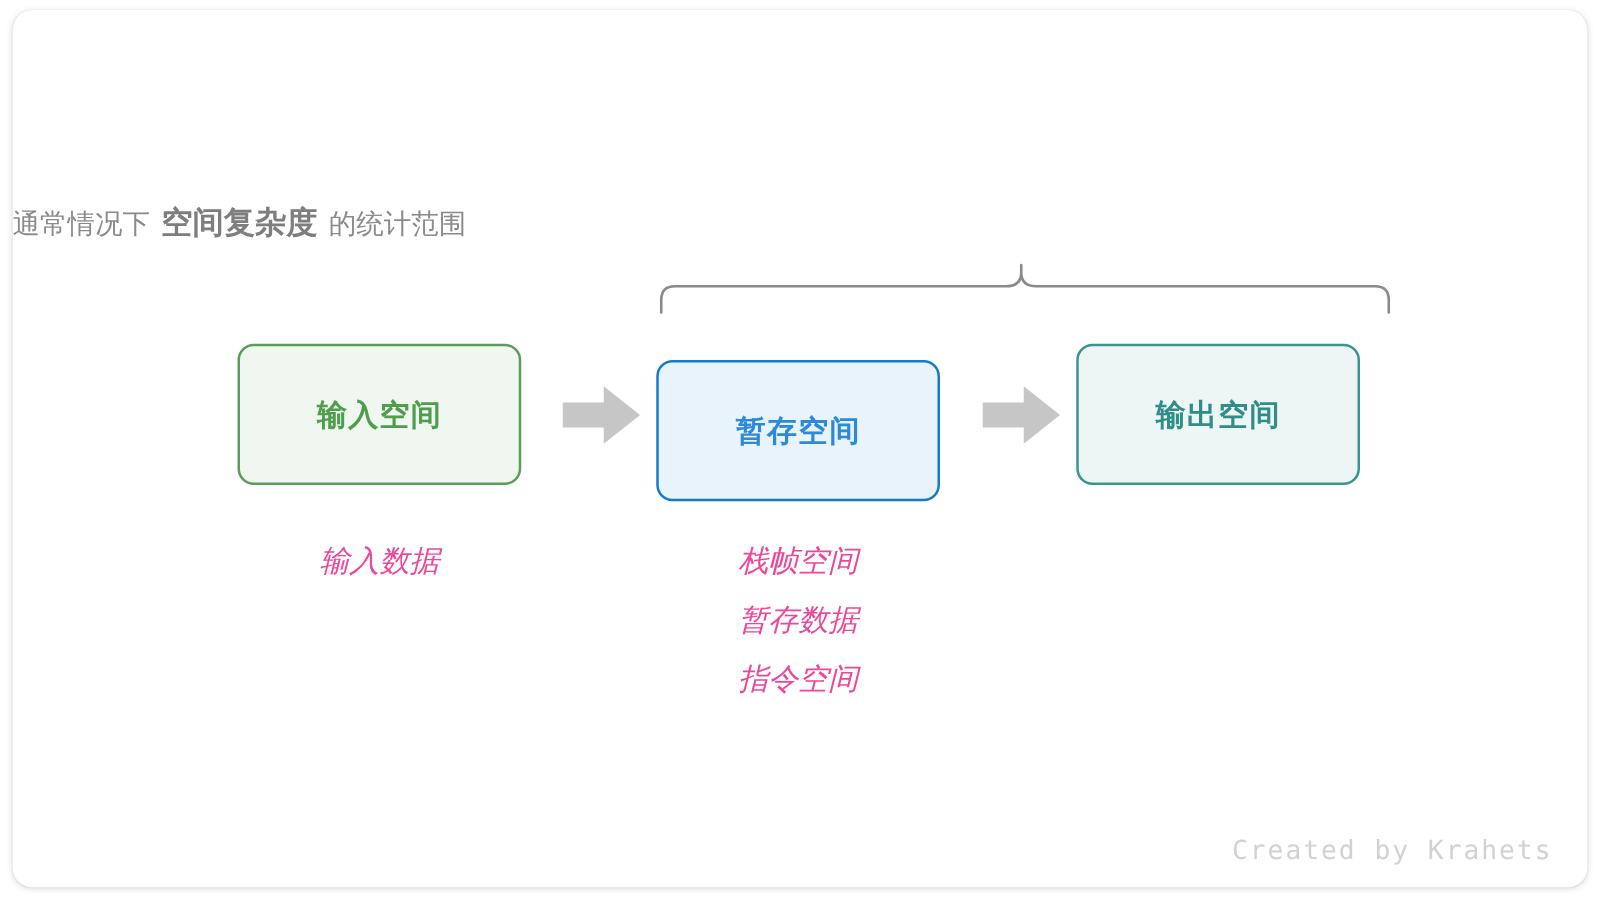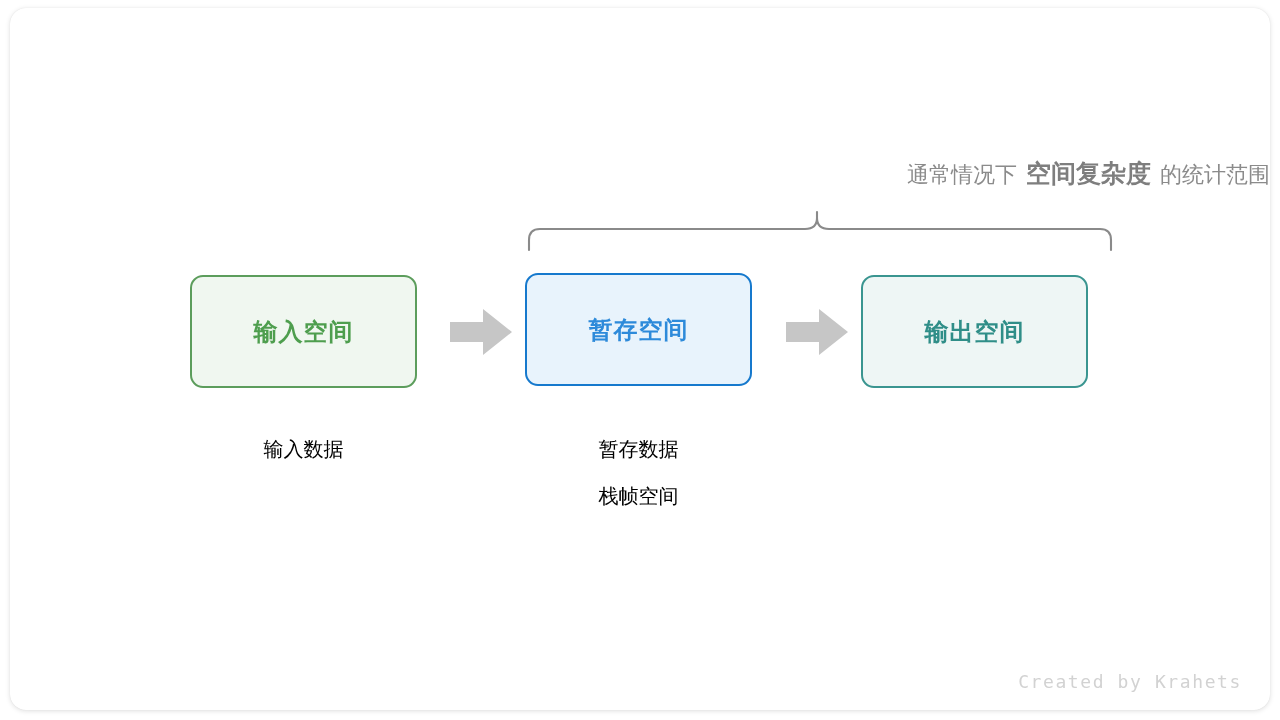--- a/index.html
+++ b/index.html
@@ -22,25 +22,25 @@
     box-shadow: 0 1px 5px rgba(0,0,0,0.13), 0 0 1px rgba(0,0,0,0.10);
     overflow: hidden;
   }
   .abs { position: absolute; }
 
   
   #caption {
     left: 0;
     top: 150px;
     width: 1260px;
-    text-align: right;
+    text-align: left;
     white-space: nowrap;
     color: #8b8b8b;
     font-size: 22px;
-    line-height: 30px;
+    line-height: 40px;
   }
   #caption .plain { font-size: 22px; color: #8b8b8b; }
   #caption .strong {
     font-size: 25px;
     font-weight: bold;
     color: #7e7e7e;
     padding: 0 9px;
   }
 
   
@@ -65,52 +65,53 @@
     justify-content: center;
   }
   .box-label {
     font-size: 24px;
     font-weight: bold;
     letter-spacing: 1px;
     white-space: nowrap;
   }
   #box-input  { left: 180px; top: 267px; border-color: #5c9d5c; background: #f0f7f0; }
   #box-input  .box-label { color: #4e9e4e; }
-  #box-temp   { left: 515px; top: 265px; border-color: #1679cd; background: #e8f3fc; }
+  #box-temp   { left: 515px; top: 280px; border-color: #1679cd; background: #e8f3fc; }
   #box-temp   .box-label { color: #2d8ada; }
   #box-output { left: 851px; top: 267px; border-color: #3a9590; background: #eef6f5; align-items: center; }
   #box-output .box-label { color: #2f8e88; }
 
   
   .arrow { width: 62px; height: 46px; }
   #arrow-1 { left: 440px; top: 301px; }
   #arrow-2 { left: 776px; top: 301px; }
 
   
   .sublabel-col {
     position: absolute;
     width: 227px;
     text-align: center;
   }
   .sublabel {
-    color: #000000;
-    font-size: 20px;
+    color: #ec4899;
+    font-size: 24px;
     line-height: 47px;
     white-space: nowrap;
+    font-style: italic;
   }
   #sub-input  { left: 180px; top: 418px; }
   #sub-temp   { left: 515px; top: 418px; }
   #sub-output { left: 851px; top: 418px; }
 
   
   #credit {
     right: 28px;
     bottom: 18px;
     color: #d2d2d2;
-    font-size: 18px;
+    font-size: 21px;
     letter-spacing: 1.6px;
     font-family: "DejaVu Sans Mono", "Liberation Mono", monospace;
   }
 </style>
 </head>
 <body>
 
 <div id="card">
 
   <div id="caption" class="abs">
@@ -155,20 +156,21 @@
     <svg width="62" height="46" viewBox="0 0 62 46" xmlns="http://www.w3.org/2000/svg">
       <polygon points="0,13 33,13 33,0 62,23 33,46 33,33 0,33" fill="#c6c6c6"></polygon>
     </svg>
   </div>
 
   <div id="sub-input" class="sublabel-col">
     <div class="sublabel">输入数据</div>
   </div>
 
   <div id="sub-temp" class="sublabel-col">
+    <div class="sublabel">栈帧空间</div>
     <div class="sublabel">暂存数据</div>
-    <div class="sublabel">栈帧空间</div>
+    <div class="sublabel">指令空间</div>
   </div>
 
 
   <div id="credit" class="abs">Created by Krahets</div>
 
 </div>
 
 </body></html>

